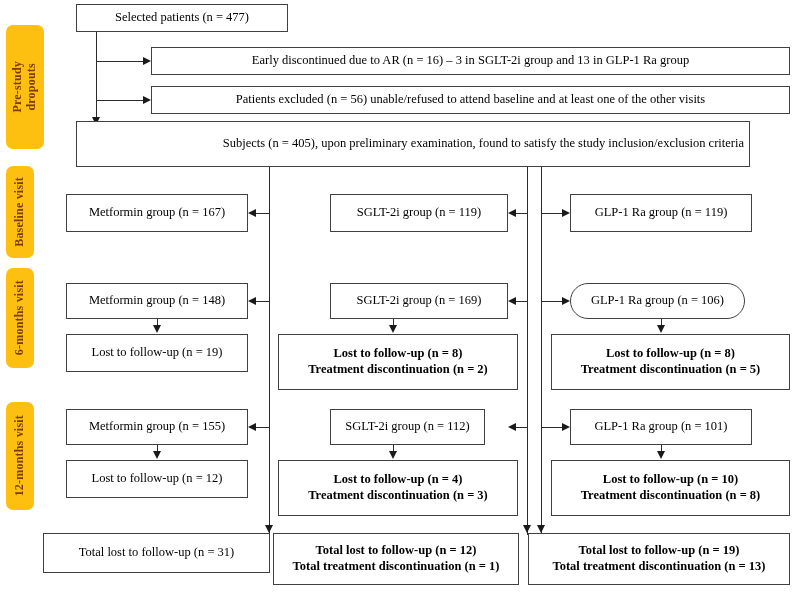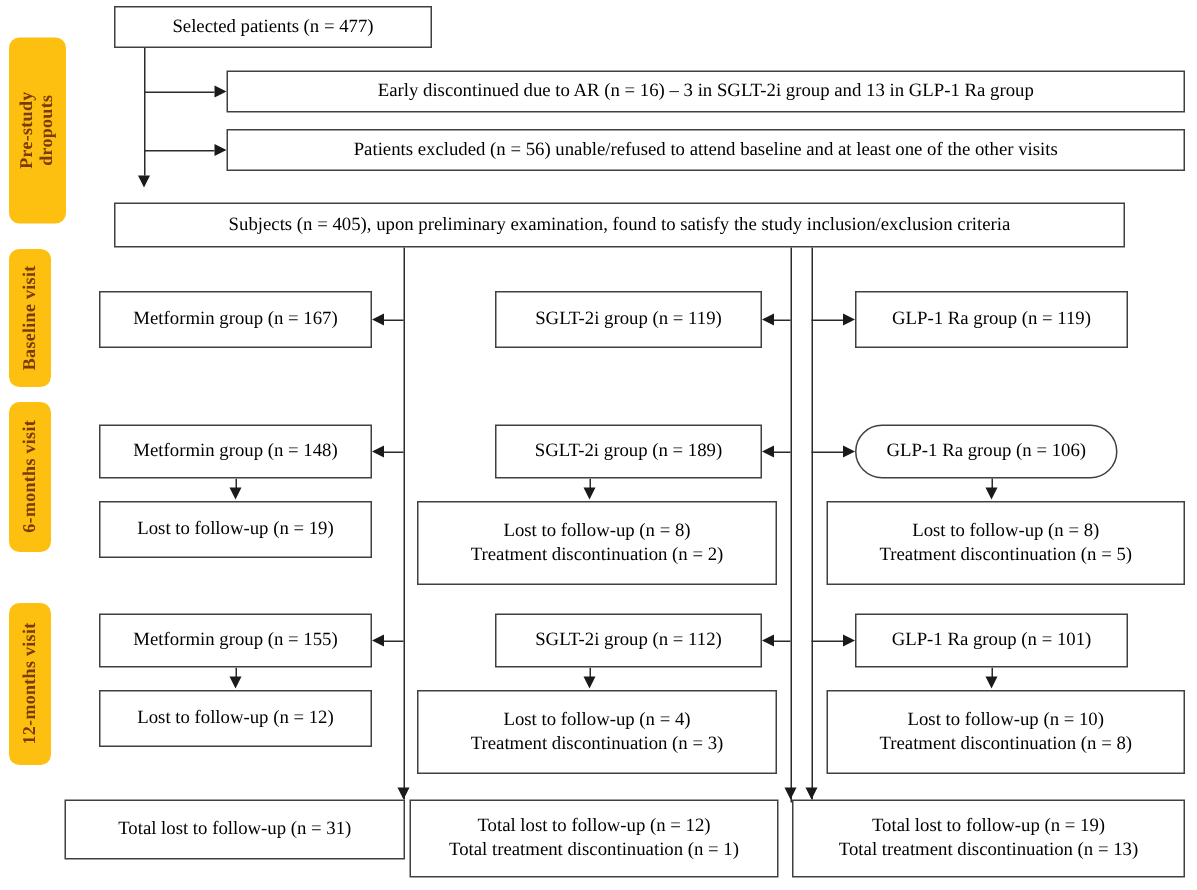--- a/index.html
+++ b/index.html
@@ -18,21 +18,21 @@
     color:#000000;
     display:flex;
     align-items:center;
     justify-content:center;
     text-align:center;
     line-height:1.25;
     font-size:12.5px;
     padding:2px 5px;
     z-index:5;
   }
-  .box .l2{display:block;}
+  .box .l2{display:block;font-weight:bold;}
   .phase{
     position:absolute;
     box-sizing:border-box;
     background:#FDC010;
     border-radius:7px;
     color:#7a3b06;
     font-weight:bold;
     font-size:12px;
     font-family:"Liberation Serif","DejaVu Serif",serif;
     display:flex;
@@ -80,21 +80,21 @@
   </div>
 
   <div class="box" style="left:151px;top:47px;width:639px;height:28px;">
     <span>Early discontinued due to AR (n = 16) – 3 in SGLT-2i group and 13 in GLP-1 Ra group</span>
   </div>
 
   <div class="box" style="left:151px;top:86px;width:639px;height:28px;">
     <span>Patients excluded (n = 56) unable/refused to attend baseline and at least one of the other visits</span>
   </div>
 
-  <div class="box" style="left:76px;top:135px;width:674px;height:30px;">
+  <div class="box" style="left:76px;top:121px;width:674px;height:46px;justify-content:flex-end;">
     <span>Subjects (n = 405), upon preliminary examination, found to satisfy the study inclusion/exclusion criteria</span>
   </div>
 
   <div class="vline" style="left:96px;top:32px;height:85px;"></div>
   <div class="ar ar-d" style="left:91.5px;top:117px;"></div>
 
   <div class="hline" style="left:96px;top:61px;width:47px;"></div>
   <div class="ar ar-r" style="left:143px;top:56.5px;"></div>
 
   <div class="hline" style="left:96px;top:100px;width:47px;"></div>
@@ -124,21 +124,21 @@
   <div class="hline" style="left:541px;top:213px;width:21px;"></div>
   <div class="ar ar-r" style="left:562px;top:208.5px;"></div>
 
   <div class="box" style="left:66px;top:283px;width:182px;height:36px;">
     <span>Metformin group (n = 148)</span>
   </div>
   <div class="hline" style="left:256px;top:301px;width:13px;"></div>
   <div class="ar ar-l" style="left:248px;top:296.5px;"></div>
 
   <div class="box" style="left:330px;top:283px;width:178px;height:36px;">
-    <span>SGLT-2i group (n = 189)</span>
+    <span>SGLT-2i group (n = 169)</span>
   </div>
   <div class="hline" style="left:516px;top:301px;width:11px;"></div>
   <div class="ar ar-l" style="left:508px;top:296.5px;"></div>
 
   <div class="box" style="left:570px;top:283px;width:175px;height:36px;border-radius:18px;">
     <span>GLP-1 Ra group (n = 106)</span>
   </div>
   <div class="hline" style="left:541px;top:301px;width:21px;"></div>
   <div class="ar ar-r" style="left:562px;top:296.5px;"></div>
 
@@ -161,21 +161,21 @@
     <span class="l2">Lost to follow-up (n = 8)</span>
     <span class="l2">Treatment discontinuation (n = 5)</span>
   </div>
 
   <div class="box" style="left:66px;top:409px;width:182px;height:36px;align-items:center;">
     <span>Metformin group (n = 155)</span>
   </div>
   <div class="hline" style="left:256px;top:427px;width:13px;"></div>
   <div class="ar ar-l" style="left:248px;top:422.5px;"></div>
 
-  <div class="box" style="left:330px;top:409px;width:178px;height:36px;">
+  <div class="box" style="left:330px;top:409px;width:155px;height:36px;">
     <span>SGLT-2i group (n = 112)</span>
   </div>
   <div class="hline" style="left:516px;top:427px;width:11px;"></div>
   <div class="ar ar-l" style="left:508px;top:422.5px;"></div>
 
   <div class="box" style="left:570px;top:409px;width:182px;height:36px;">
     <span>GLP-1 Ra group (n = 101)</span>
   </div>
   <div class="hline" style="left:541px;top:427px;width:21px;"></div>
   <div class="ar ar-r" style="left:562px;top:422.5px;"></div>

